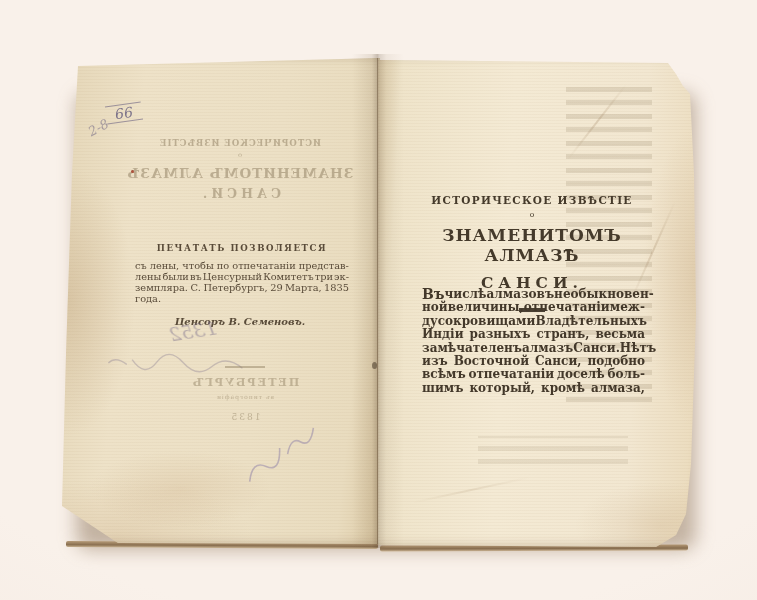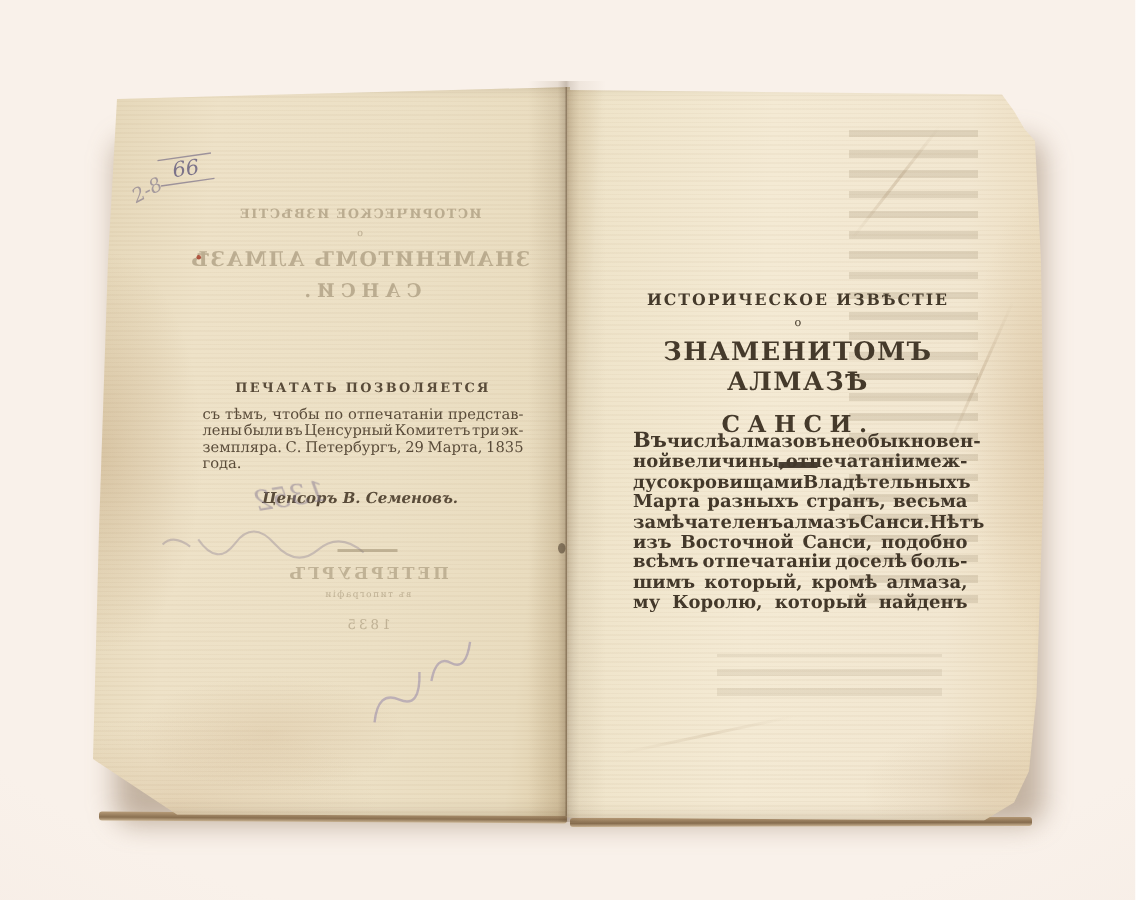--- a/index.html
+++ b/index.html
@@ -66,21 +66,21 @@
     color:rgba(150,134,104,.5);filter:blur(.5px);}
   .st-imprint .rule{width:40px;height:2px;background:rgba(150,134,104,.5);margin:0 auto 8px auto;}
   .st-imprint .i1{font-size:11px;font-weight:bold;letter-spacing:2px;}
   .st-imprint .i2{font-size:6px;letter-spacing:1px;margin-top:4px;}
   .st-imprint .i3{font-size:9px;margin-top:12px;letter-spacing:2px;}
   .st-col{position:absolute;left:188px;top:26px;width:86px;height:322px;z-index:0;opacity:.20;
     background:repeating-linear-gradient(0deg,#8e7c5e 0 5px, transparent 5px 13.5px);}
   .st-col2{position:absolute;left:100px;top:382px;width:150px;height:28px;z-index:0;opacity:.14;
     background:repeating-linear-gradient(0deg,#8e7c5e 0 5px, transparent 5px 13px);}
   
-  .imprimatur{position:absolute;left:77px;top:200px;width:214px;color:#594b39;}
+  .imprimatur{position:absolute;left:77px;top:189px;width:214px;color:#594b39;}
   .imp-heading{text-align:center;font-size:8.6px;font-weight:bold;letter-spacing:1.6px;}
   .imp-lines{margin-top:7px;font-size:9.8px;line-height:11px;}
   .imp-censor{margin-top:12px;text-align:center;font-size:10px;font-weight:bold;font-style:italic;padding-right:4px;}
   
   .title-block{position:absolute;left:40px;top:140px;width:228px;text-align:center;color:#453a2b;}
   .t-small{font-size:10.5px;font-weight:bold;letter-spacing:1.3px;}
   .t-o{font-size:7.5px;margin-top:4px;}
   .t-large{font-size:17px;font-weight:bold;letter-spacing:1px;margin-top:6px;}
   .t-name{font-size:15.5px;font-weight:bold;letter-spacing:5px;margin-top:8px;}
   .t-rule{width:26px;height:3.5px;background:#4a4033;margin:16px auto 0 auto;}
@@ -121,21 +121,21 @@
       <div class="s4">САНСИ.</div>
     </div>
 
     <div class="hw-66">66</div>
     <div class="hw-mark" style="font-size:13px;font-style:italic;color:rgba(92,84,122,.8);">2-8</div>
     <div class="red-speck"></div>
 
     <div class="imprimatur">
       <div class="imp-heading">ПЕЧАТАТЬ ПОЗВОЛЯЕТСЯ</div>
       <div class="imp-lines">
-        <div class="j-line"><span>съ</span><span>тѣмъ,</span><span>чтобы</span><span>по</span><span>отпечатаніи</span><span>представ-</span></div>
+        <div class="j-line"><span>съ</span><span>лены,</span><span>чтобы</span><span>по</span><span>отпечатаніи</span><span>представ-</span></div>
         <div class="j-line"><span>лены</span><span>были</span><span>въ</span><span>Ценсурный</span><span>Комитетъ</span><span>три</span><span>эк-</span></div>
         <div class="j-line"><span>земпляра.</span><span>С.</span><span>Петербургъ,</span><span>29</span><span>Марта,</span><span>1835</span></div>
         <div class="j-line">года.</div>
       </div>
       <div class="imp-censor">Ценсоръ В. Семеновъ.</div>
     </div>
 
     <div class="hw-mirror">1352</div>
     <svg class="hw-scribble1" width="150" height="40" viewBox="0 0 150 40">
       <path d="M6,28 q14,-16 30,-6 t28,-8 t26,-4 t24,-6 m6,4 q10,-10 18,-4" fill="none" stroke="rgba(120,108,138,.7)" stroke-width="1.4"></path>
@@ -163,26 +163,25 @@
       <div class="t-o">о</div>
       <div class="t-large">ЗНАМЕНИТОМЪ АЛМАЗѢ</div>
       <div class="t-name">САНСИ.</div>
       <div class="t-rule"></div>
     </div>
 
     <div class="body-block">
       <div class="j-line"><span>Въ</span><span>числѣ</span><span>алмазовъ</span><span>необыкновен-</span></div>
       <div class="j-line"><span>ной</span><span>величины,</span><span>отпечатаніи</span><span>меж-</span></div>
       <div class="j-line"><span>ду</span><span>сокровищами</span><span>Владѣтельныхъ</span></div>
-      <div class="j-line"><span>Марта</span><span>разныхъ</span><span>странъ,</span><span>весьма</span></div>
+      <div class="j-line"><span>Индіи</span><span>разныхъ</span><span>странъ,</span><span>весьма</span></div>
       <div class="j-line"><span>замѣчателенъ</span><span>алмазъ</span><span>Санси.</span><span>Нѣтъ</span></div>
       <div class="j-line"><span>изъ</span><span>Восточной</span><span>Санси,</span><span>подобно</span></div>
       <div class="j-line"><span>всѣмъ</span><span>отпечатаніи</span><span>доселѣ</span><span>боль-</span></div>
       <div class="j-line"><span>шимъ</span><span>который,</span><span>кромѣ</span><span>алмаза,</span></div>
-      <div class="j-line"><span>му</span><span>Королю,</span><span>который</span><span>найденъ</span></div>
     </div>
   </div>
 
   <div class="gutter"></div>
   <div class="gutter-line"></div>
   <div class="stitch-dot"></div>
   <div class="crease crease1"></div>
   <div class="crease crease2"></div>
   <div class="crease crease3"></div>
 

